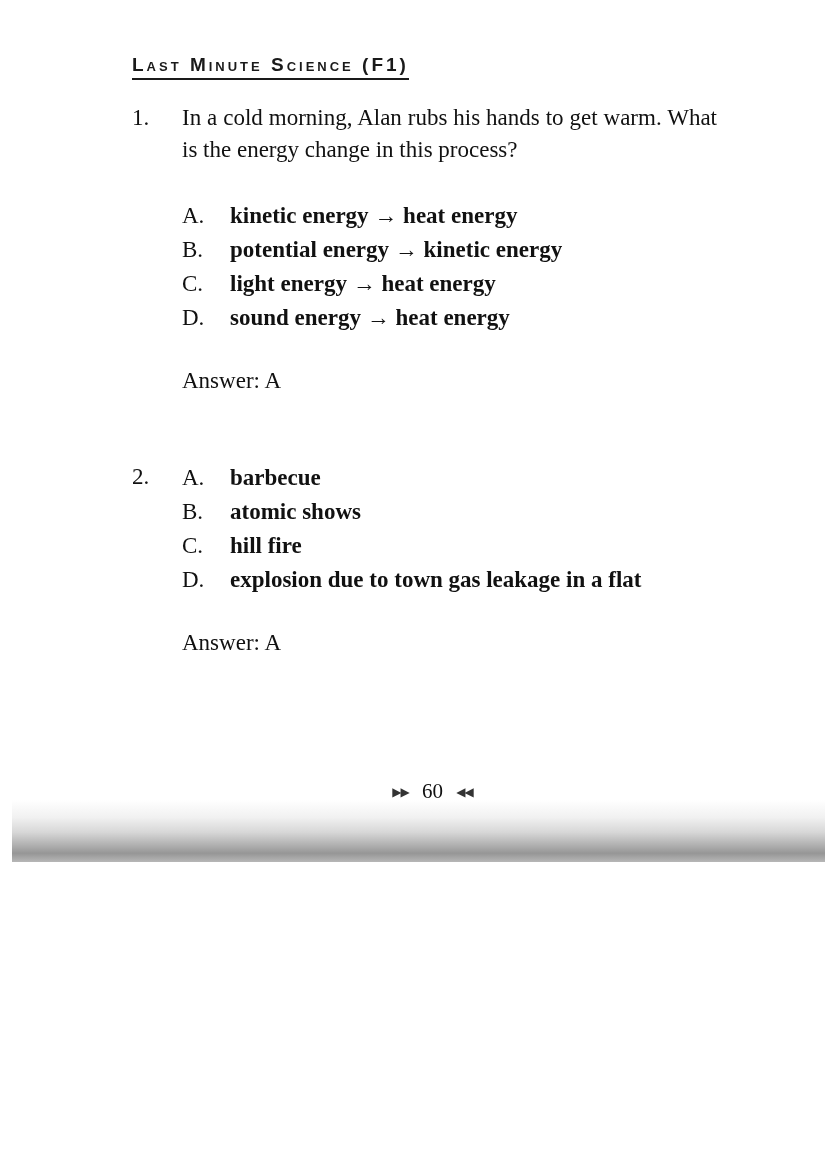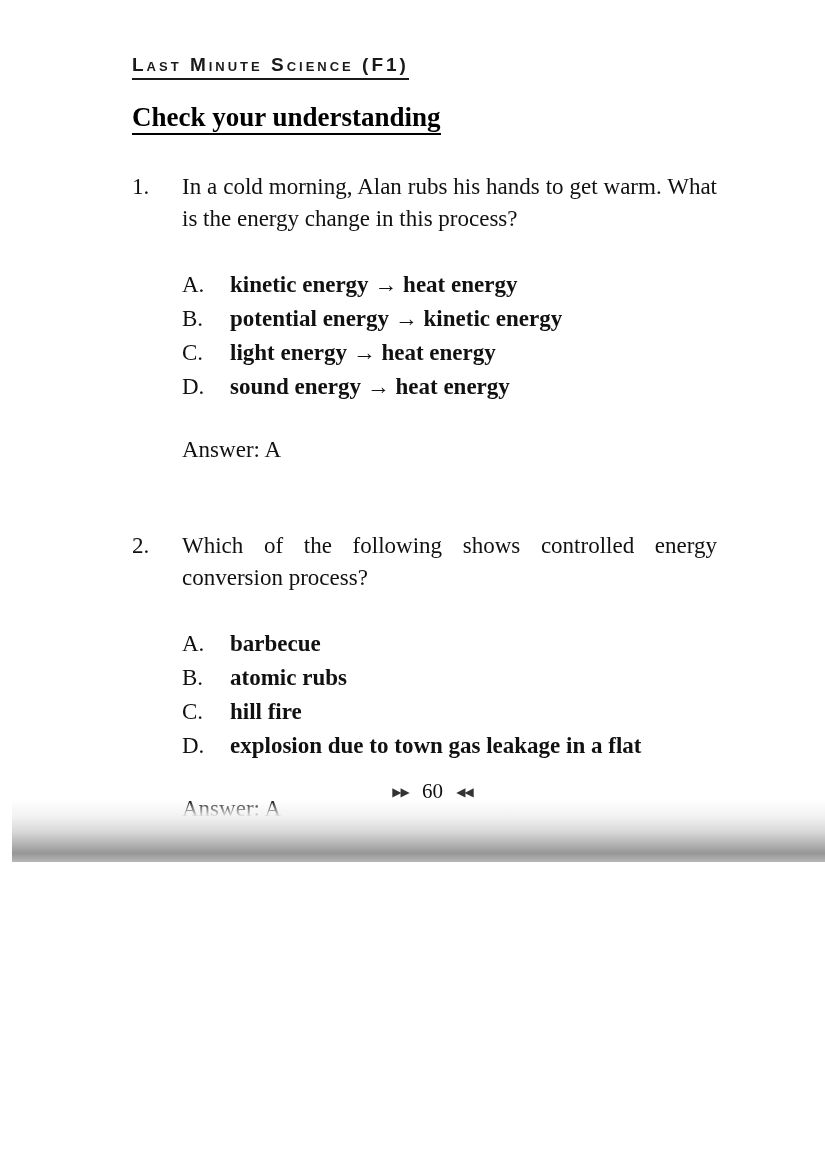--- a/index.html
+++ b/index.html
@@ -149,23 +149,20 @@
   }
 </style>
 </head>
 <body>
 
 <div class="page">
   <div class="content">
 
     <div class="doc-header">Last Minute Science (F1)</div>
 
-    <h1 class="section-title">
-      <span>Check your understanding</span>
-    </h1>
 
     
     <div class="question">
       <div class="q-num">1.</div>
       <div class="q-body">
         <div class="q-text">In a cold morning, Alan rubs his hands to get warm. What is the energy change in this process?</div>
 
         <div class="options">
           <div class="option">
             <span class="opt-letter">A.</span>
@@ -187,30 +184,29 @@
 
         <div class="answer-line">Answer: A</div>
 
       </div>
     </div>
 
     
     <div class="question">
       <div class="q-num">2.</div>
       <div class="q-body">
-        <div class="q-text">Which of the following shows controlled energy conversion process?</div>
 
         <div class="options">
           <div class="option">
             <span class="opt-letter">A.</span>
             <span class="opt-text">barbecue</span>
           </div>
           <div class="option">
             <span class="opt-letter">B.</span>
-            <span class="opt-text">atomic rubs</span>
+            <span class="opt-text">atomic shows</span>
           </div>
           <div class="option">
             <span class="opt-letter">C.</span>
             <span class="opt-text">hill fire</span>
           </div>
           <div class="option">
             <span class="opt-letter">D.</span>
             <span class="opt-text">explosion due to town gas leakage in a flat</span>
           </div>
         </div>

